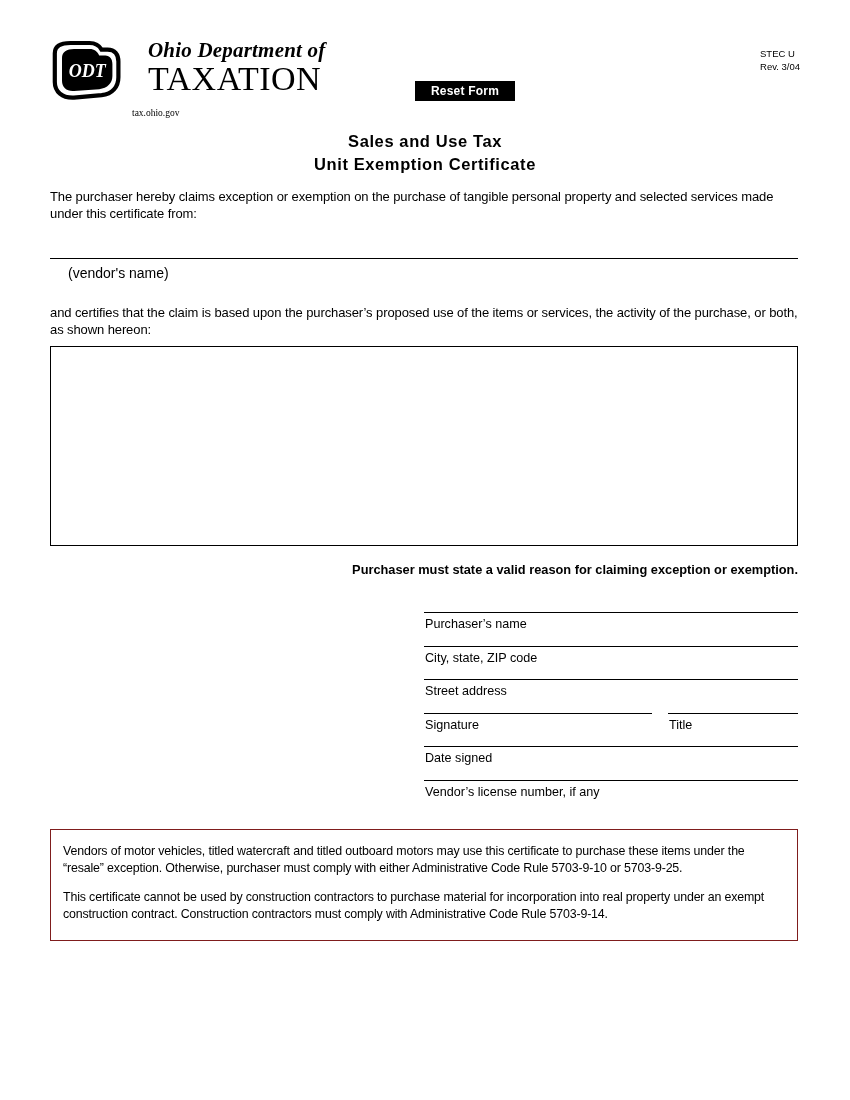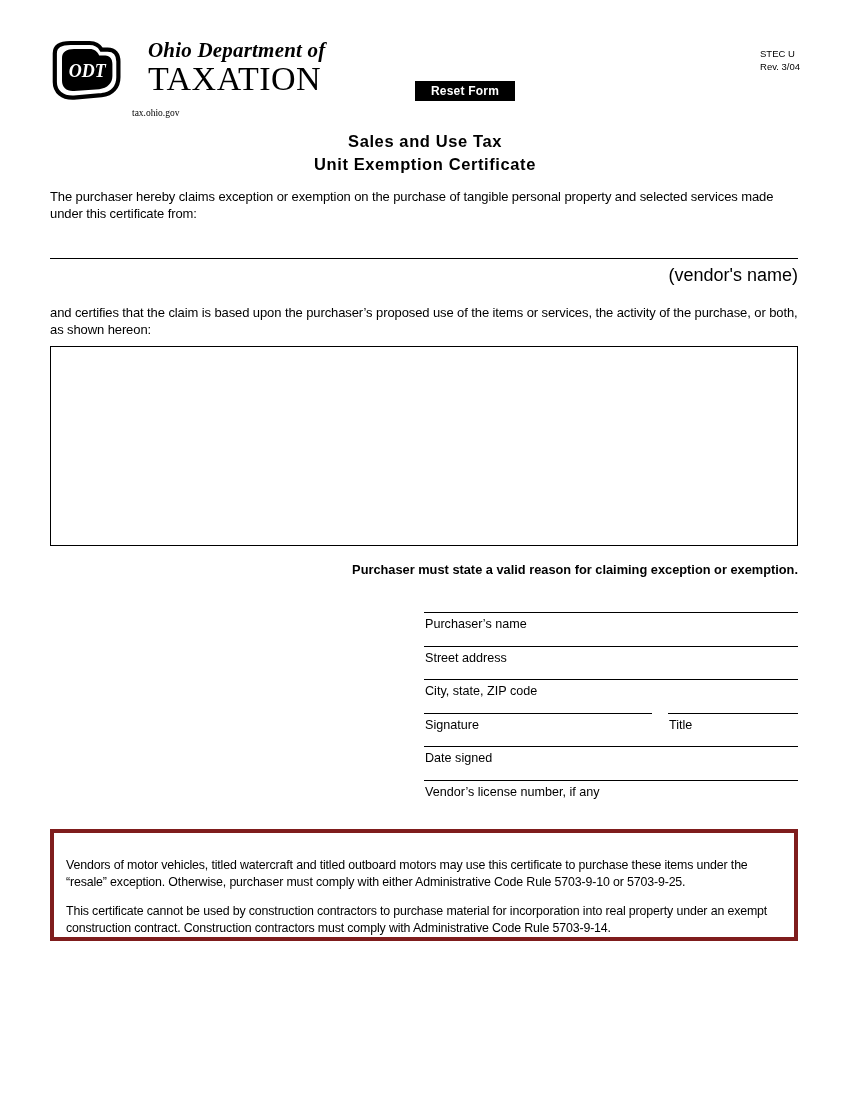--- a/index.html
+++ b/index.html
@@ -137,25 +137,25 @@
     border-bottom: 1px solid #000000;
   }
   #vendor-rule {
     left: 50px;
     top: 258px;
     width: 748px;
   }
 
   .vendor-caption {
     position: absolute;
-    left: 50px;
+    left: 68px;
     top: 265px;
     width: 748px;
-    text-align: right;
-    font-size: 18px;
+    text-align: left;
+    font-size: 14px;
   }
 
   
   .reason-box {
     position: absolute;
     left: 50px;
     top: 346px;
     width: 748px;
     height: 200px;
     border: 1px solid #000000;
@@ -274,23 +274,23 @@
     font-size: 12.6px;
   }
 
   
   .notice {
     position: absolute;
     left: 50px;
     top: 829px;
     width: 748px;
     height: 112px;
-    border: 4px solid #7f1d1d;
+    border: 1px solid #7f1d1d;
     box-sizing: border-box;
-    padding: 24px 12px 0 12px;
+    padding: 13px 12px 0 12px;
   }
   .notice p {
     margin: 0;
     font-size: 12.4px;
     line-height: 16.5px;
     letter-spacing: -0.15px;
   }
   .notice p + p {
     margin-top: 13px;
   }
@@ -348,27 +348,27 @@
 
     <div class="field-row">
       <input class="field-input" value="" style="">
       <div class="field-rule"></div>
       <div class="field-label">Purchaser’s name</div>
     </div>
 
     <div class="field-row">
       <input class="field-input" value="" style="">
       <div class="field-rule"></div>
+      <div class="field-label">City, state, ZIP code</div>
+    </div>
+
+    <div class="field-row">
+      <input class="field-input" value="" style="">
+      <div class="field-rule"></div>
       <div class="field-label">Street address</div>
-    </div>
-
-    <div class="field-row">
-      <input class="field-input" value="" style="">
-      <div class="field-rule"></div>
-      <div class="field-label">City, state, ZIP code</div>
     </div>
 
     <div class="split-row">
       <input class="sig-input" value="" style="">
       <input class="title-input" value="" style="">
       <div class="sig-rule"></div>
       <div class="title-rule"></div>
       <div class="sig-label">Signature</div>
       <div class="title-label">Title</div>
     </div>

